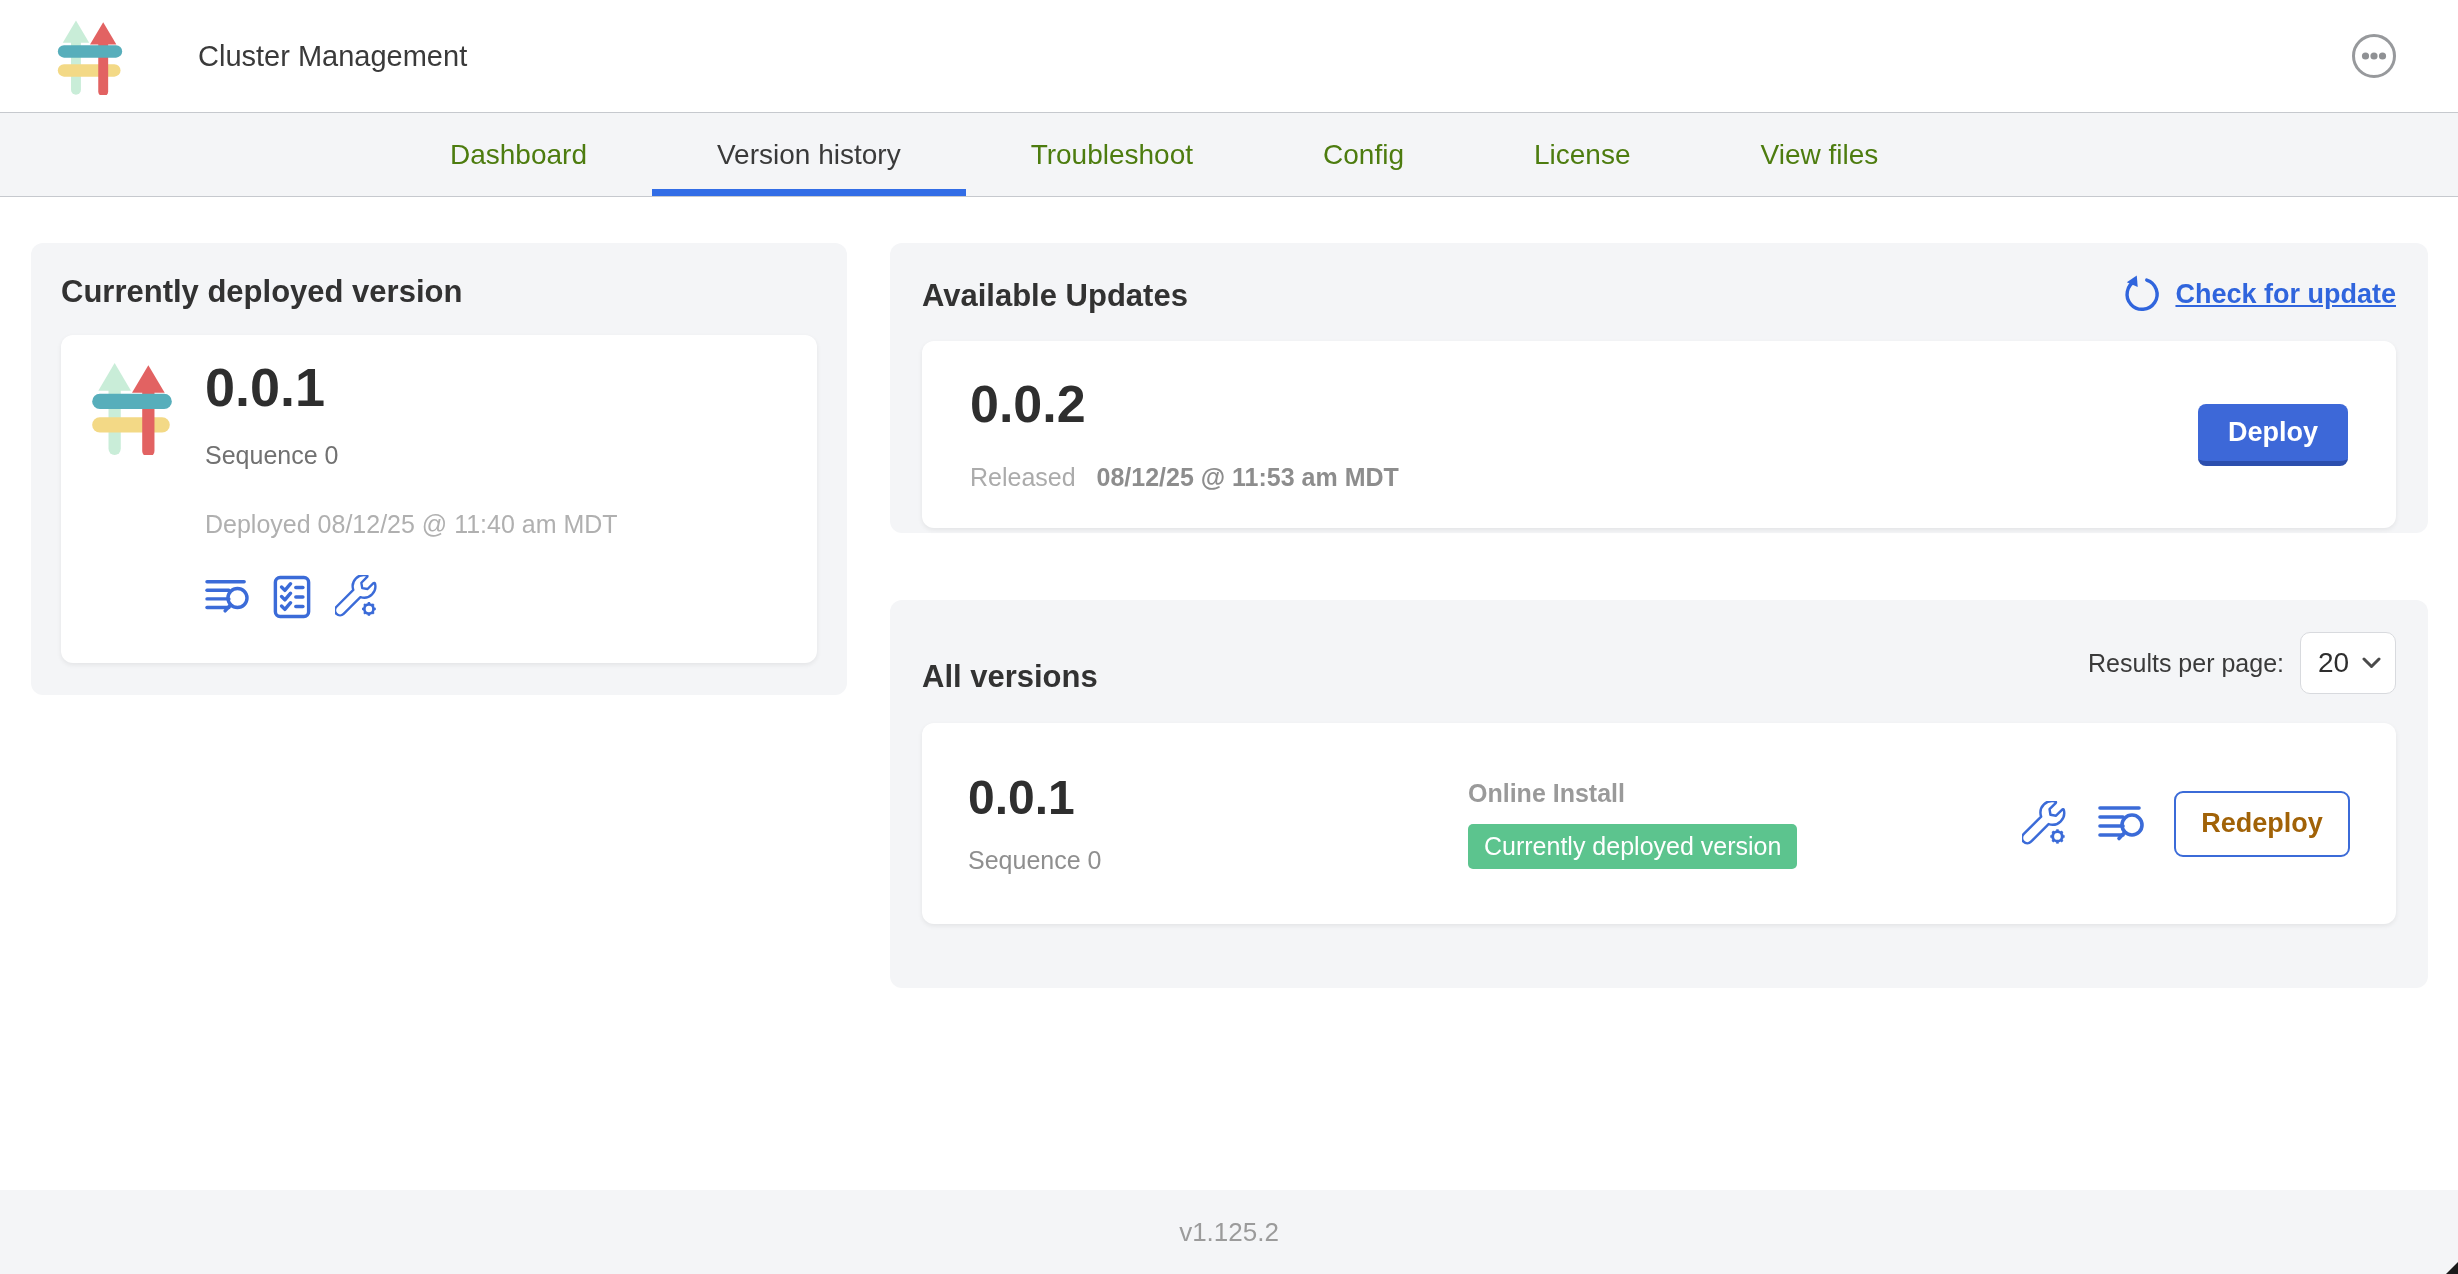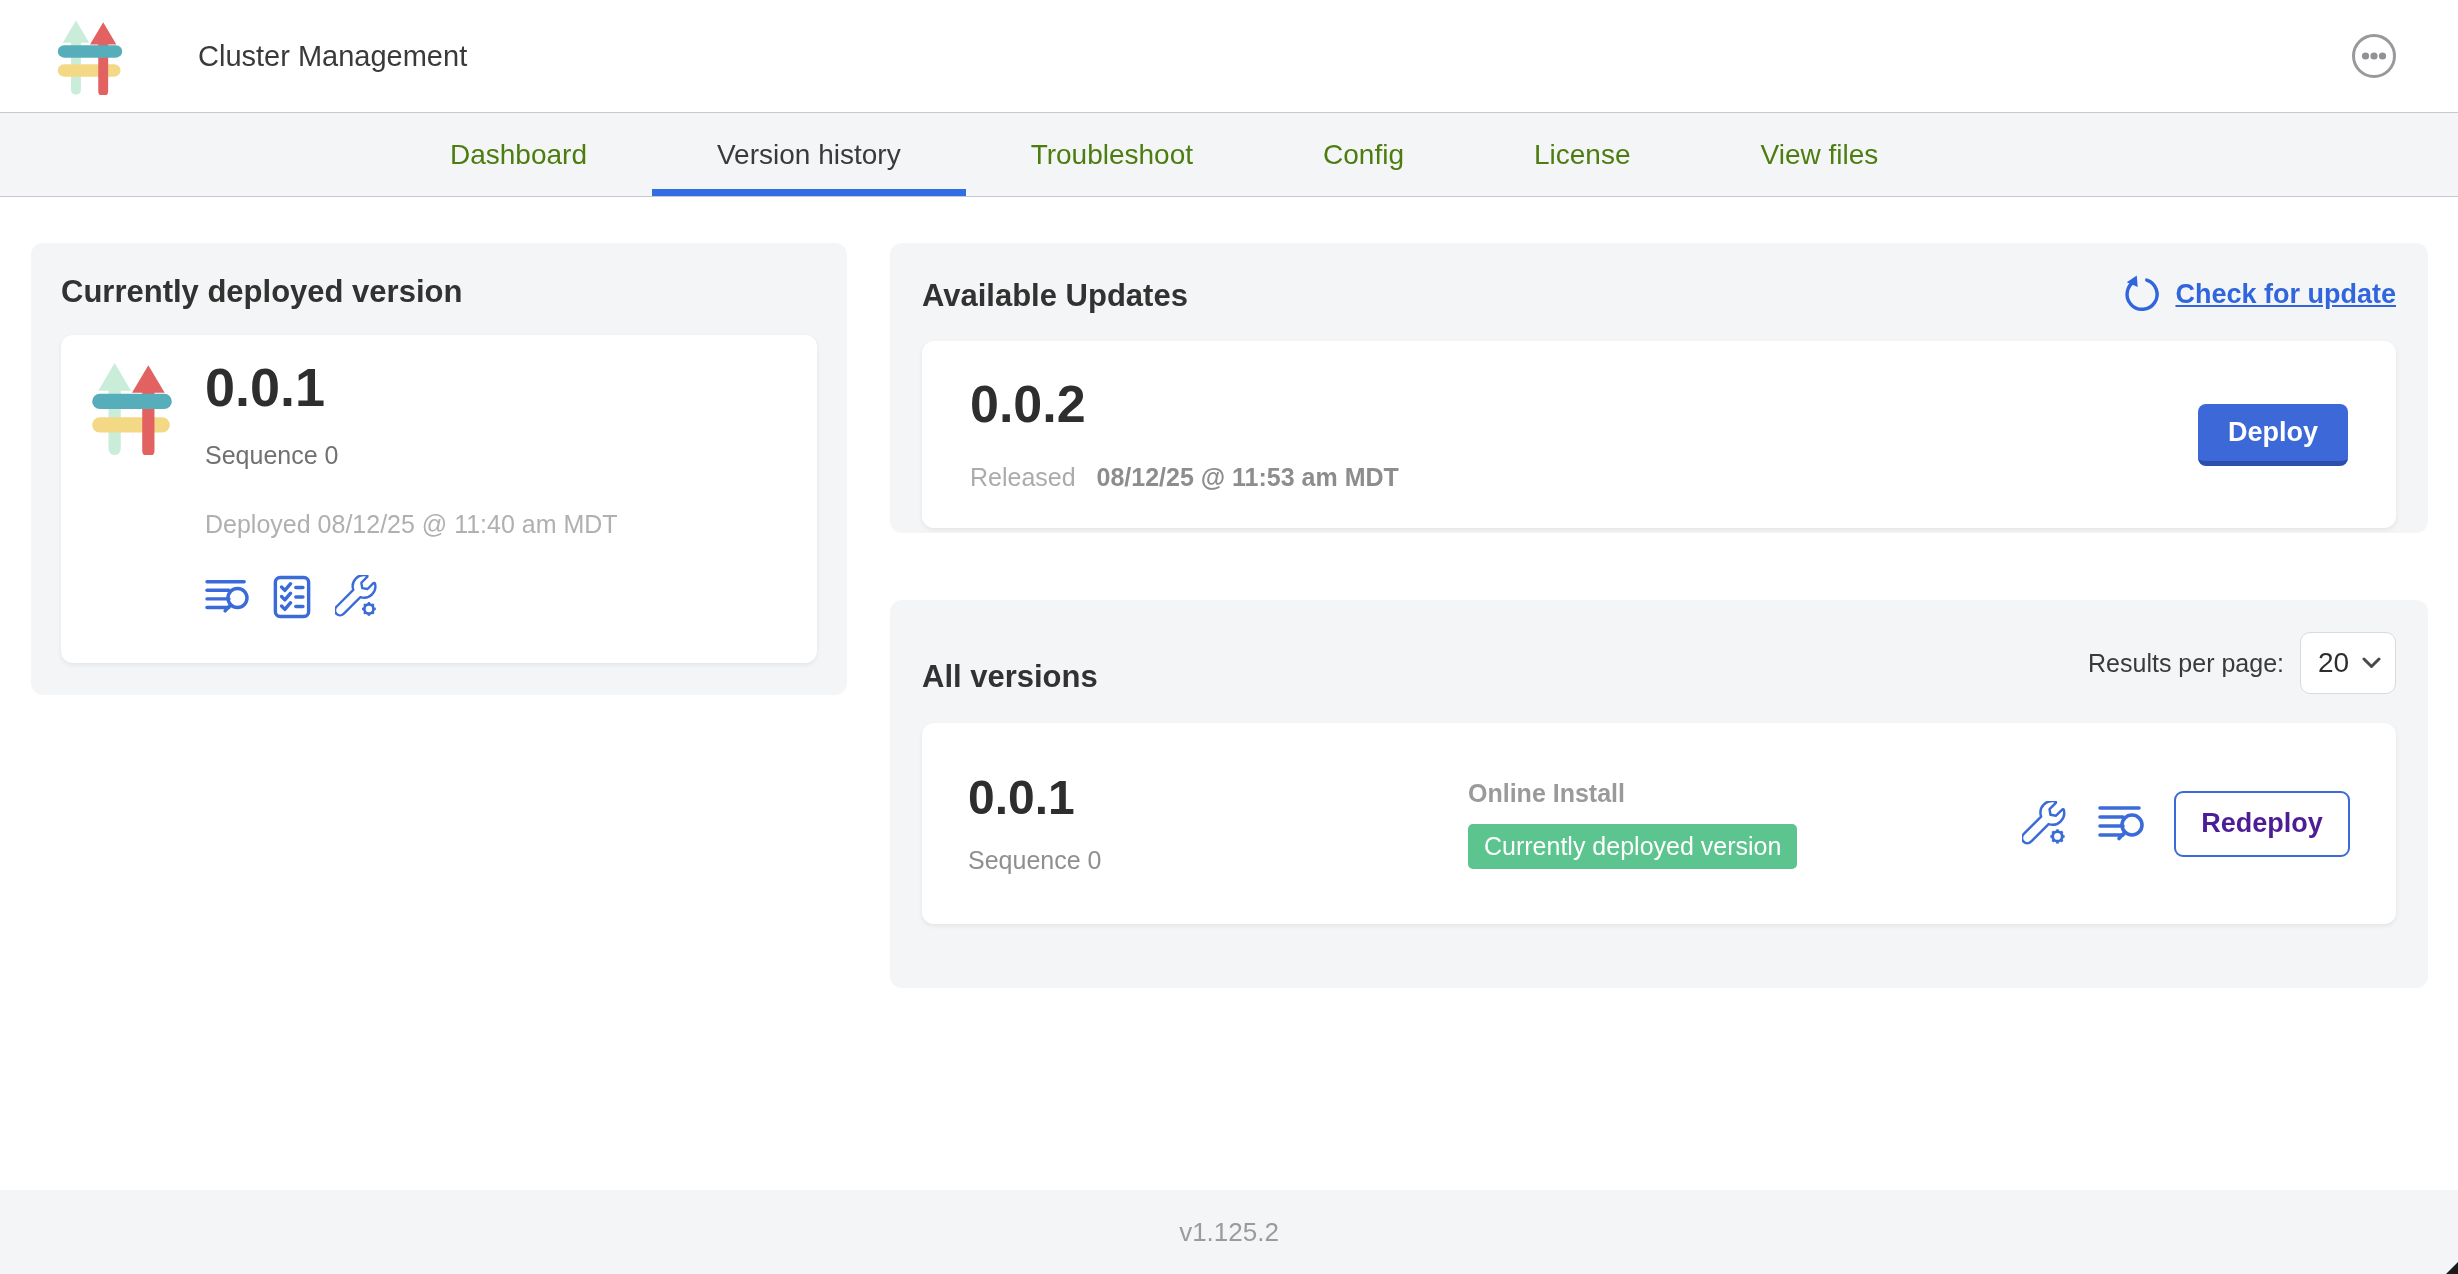--- a/index.html
+++ b/index.html
@@ -95,21 +95,21 @@
   .vrow-ver { font-size:48px; font-weight:bold; color:#2e2e2e; line-height:52px; }
   .vrow-seq { font-size:25px; color:#8f8f8f; margin-top:22px; }
   .vrow-mid { flex:1; }
   .install-type { font-size:25px; font-weight:bold; color:#9a9a9a; }
   .badge {
     display:inline-block; margin-top:16px; padding:8px 16px;
     background:#5cc48e; color:#fff; font-size:25px; border-radius:5px;
   }
   .vrow-right { display:flex; align-items:center; gap:30px; }
   .redeploy-btn {
-    width:176px; height:66px; background:#fff; color:#4c1d95;
+    width:176px; height:66px; background:#fff; color:#a16207;
     border:2px solid #3b6bd8; border-radius:9px; 
     font-family:inherit; font-size:27px; font-weight:bold; cursor:pointer;
   }
   
   .footer {
     height:84px; background:#f4f5f7; flex-shrink:0;
     display:flex; align-items:center; justify-content:center;
     font-size:26px; color:#9b9b9b;
   }
   .corner-artifact {

